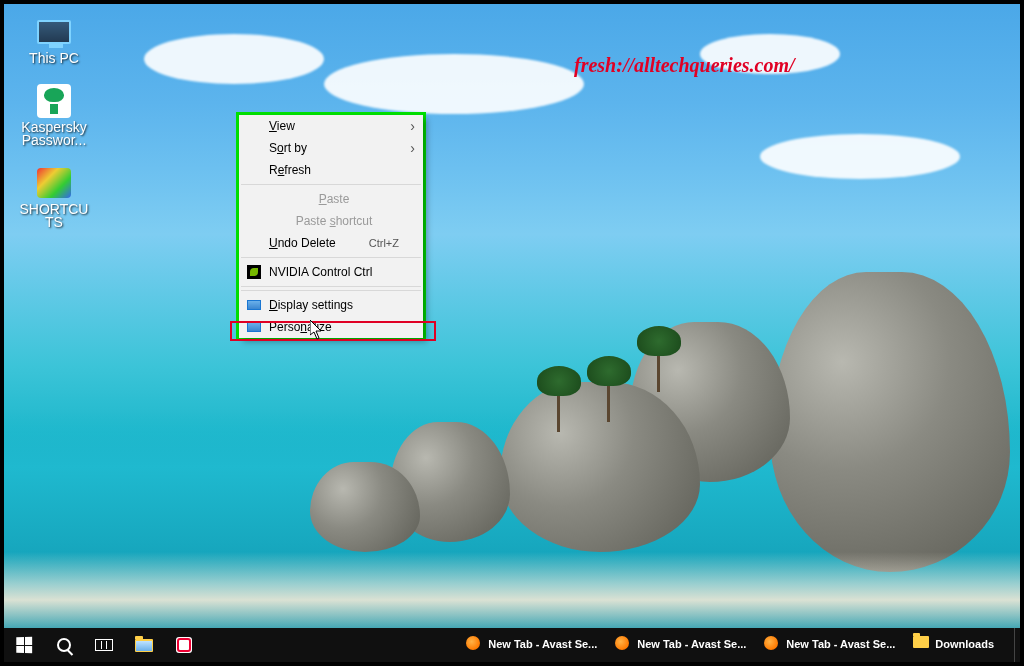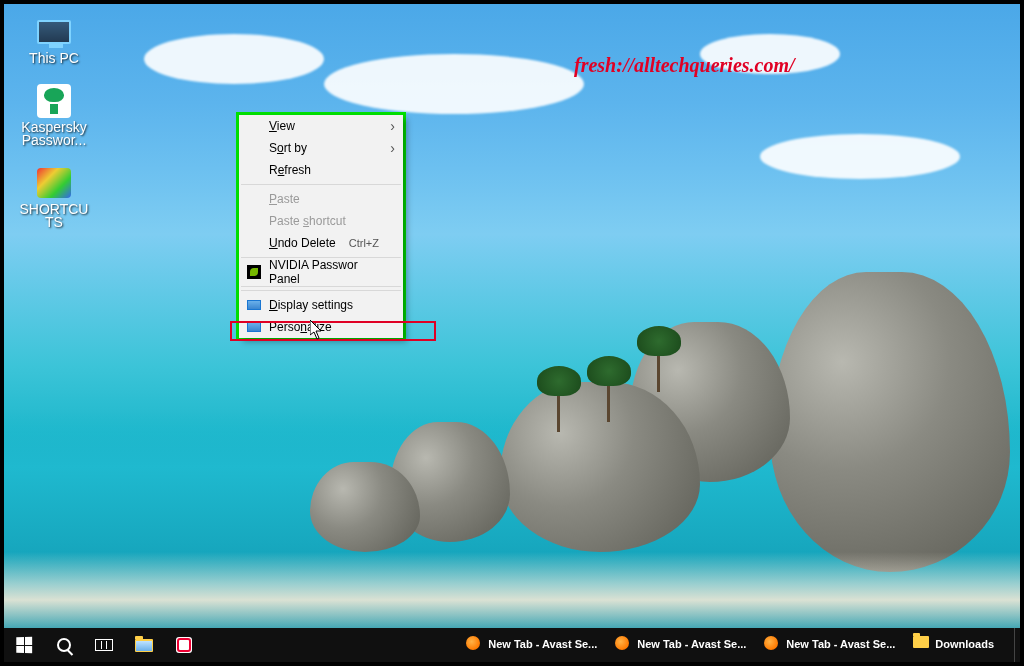--- a/index.html
+++ b/index.html
@@ -45,24 +45,24 @@
     .thispc-shape { width: 34px; height: 24px; border: 2px solid #7fd3ff; border-radius: 2px; background: linear-gradient(#355a7a,#223a52); position: relative; }
     .thispc-shape::after { content: ""; position: absolute; bottom: -6px; left: 10px; width: 14px; height: 4px; background: #7fd3ff; }
     .shortcuts-shape { width: 34px; height: 30px; background: linear-gradient(135deg,#e33,#ec3,#3c3,#36e); border-radius: 4px; }
     .kaspersky-shape { width: 34px; height: 34px; background:#fff; border-radius:4px; position:relative; }
     .kaspersky-shape::before { content:""; position:absolute; top:4px; left:7px; width:20px; height:14px; background:#18a558; border-radius:50% 50% 45% 45%; }
     .kaspersky-shape::after { content:""; position:absolute; bottom:4px; left:13px; width:8px; height:10px; background:#18a558; }
 
     
     .ctx-wrap { position: absolute; top: 108px; left: 232px; z-index: 100; }
     .green-box { border: 3px solid #00e000; }
-    .context-menu { background: #f2f2f2; width: 164px; font-size: 12px; color: #000; box-shadow: 4px 4px 6px rgba(0,0,0,0.3); }
+    .context-menu { background: #f2f2f2; width: 184px; font-size: 12px; color: #000; box-shadow: 4px 4px 6px rgba(0,0,0,0.3); }
     .context-menu .item { display: flex; align-items: center; height: 22px; padding: 0 24px 0 30px; position: relative; cursor: default; }
     .context-menu .item.has-sub::after { content: "›"; position: absolute; right: 8px; font-size: 14px; color: #555; }
-    .context-menu .item.disabled { color: #9a9a9a; }
+    .context-menu .item.disabled { color: #9a9a9a; justify-content: center; }
     .context-menu .item .shortcut { margin-left: auto; color: #555; font-size: 11px; }
     .context-menu .sep { height: 1px; background: #d8d8d8; margin: 3px 2px; }
     .context-menu .item .mi-icon { position: absolute; left: 7px; width: 16px; height: 16px; display:flex; align-items:center; justify-content:center; }
     .nvidia-ico { width:14px; height:14px; background:#000; position:relative; }
     .nvidia-ico::after { content:""; position:absolute; top:3px; left:3px; width:8px; height:8px; background:#76b900; border-radius:50% 0 50% 0; }
     .settings-ico { width:14px; height:10px; border:1px solid #1976d2; background:linear-gradient(#6ab0ea,#3a86d0); }
     .red-box { position: absolute; border: 2px solid #e00024; width: 206px; height: 20px; left: -6px; bottom: 0px; pointer-events: none; }
     .cursor { position: absolute; left: 306px; top: 316px; z-index: 200; }
     .cursor svg { width: 16px; height: 20px; }
     u.accel { text-decoration: underline; }
@@ -162,21 +162,21 @@
           </div>
           <div class="item">
             <span><u class="accel">U</u>ndo Delete</span>
             <span class="shortcut">Ctrl+Z</span>
           </div>
           <div class="sep"></div>
           <div class="item">
             <span class="mi-icon">
               <span class="nvidia-ico"></span>
             </span>
-            <span>NVIDIA Passwor Panel</span>
+            <span>NVIDIA Control Ctrl</span>
           </div>
           <div class="sep"></div>
           <div class="sep"></div>
           <div class="item">
             <span class="mi-icon">
               <span class="settings-ico"></span>
             </span>
             <span><u class="accel">D</u>isplay settings</span>
           </div>
           <div class="item">

